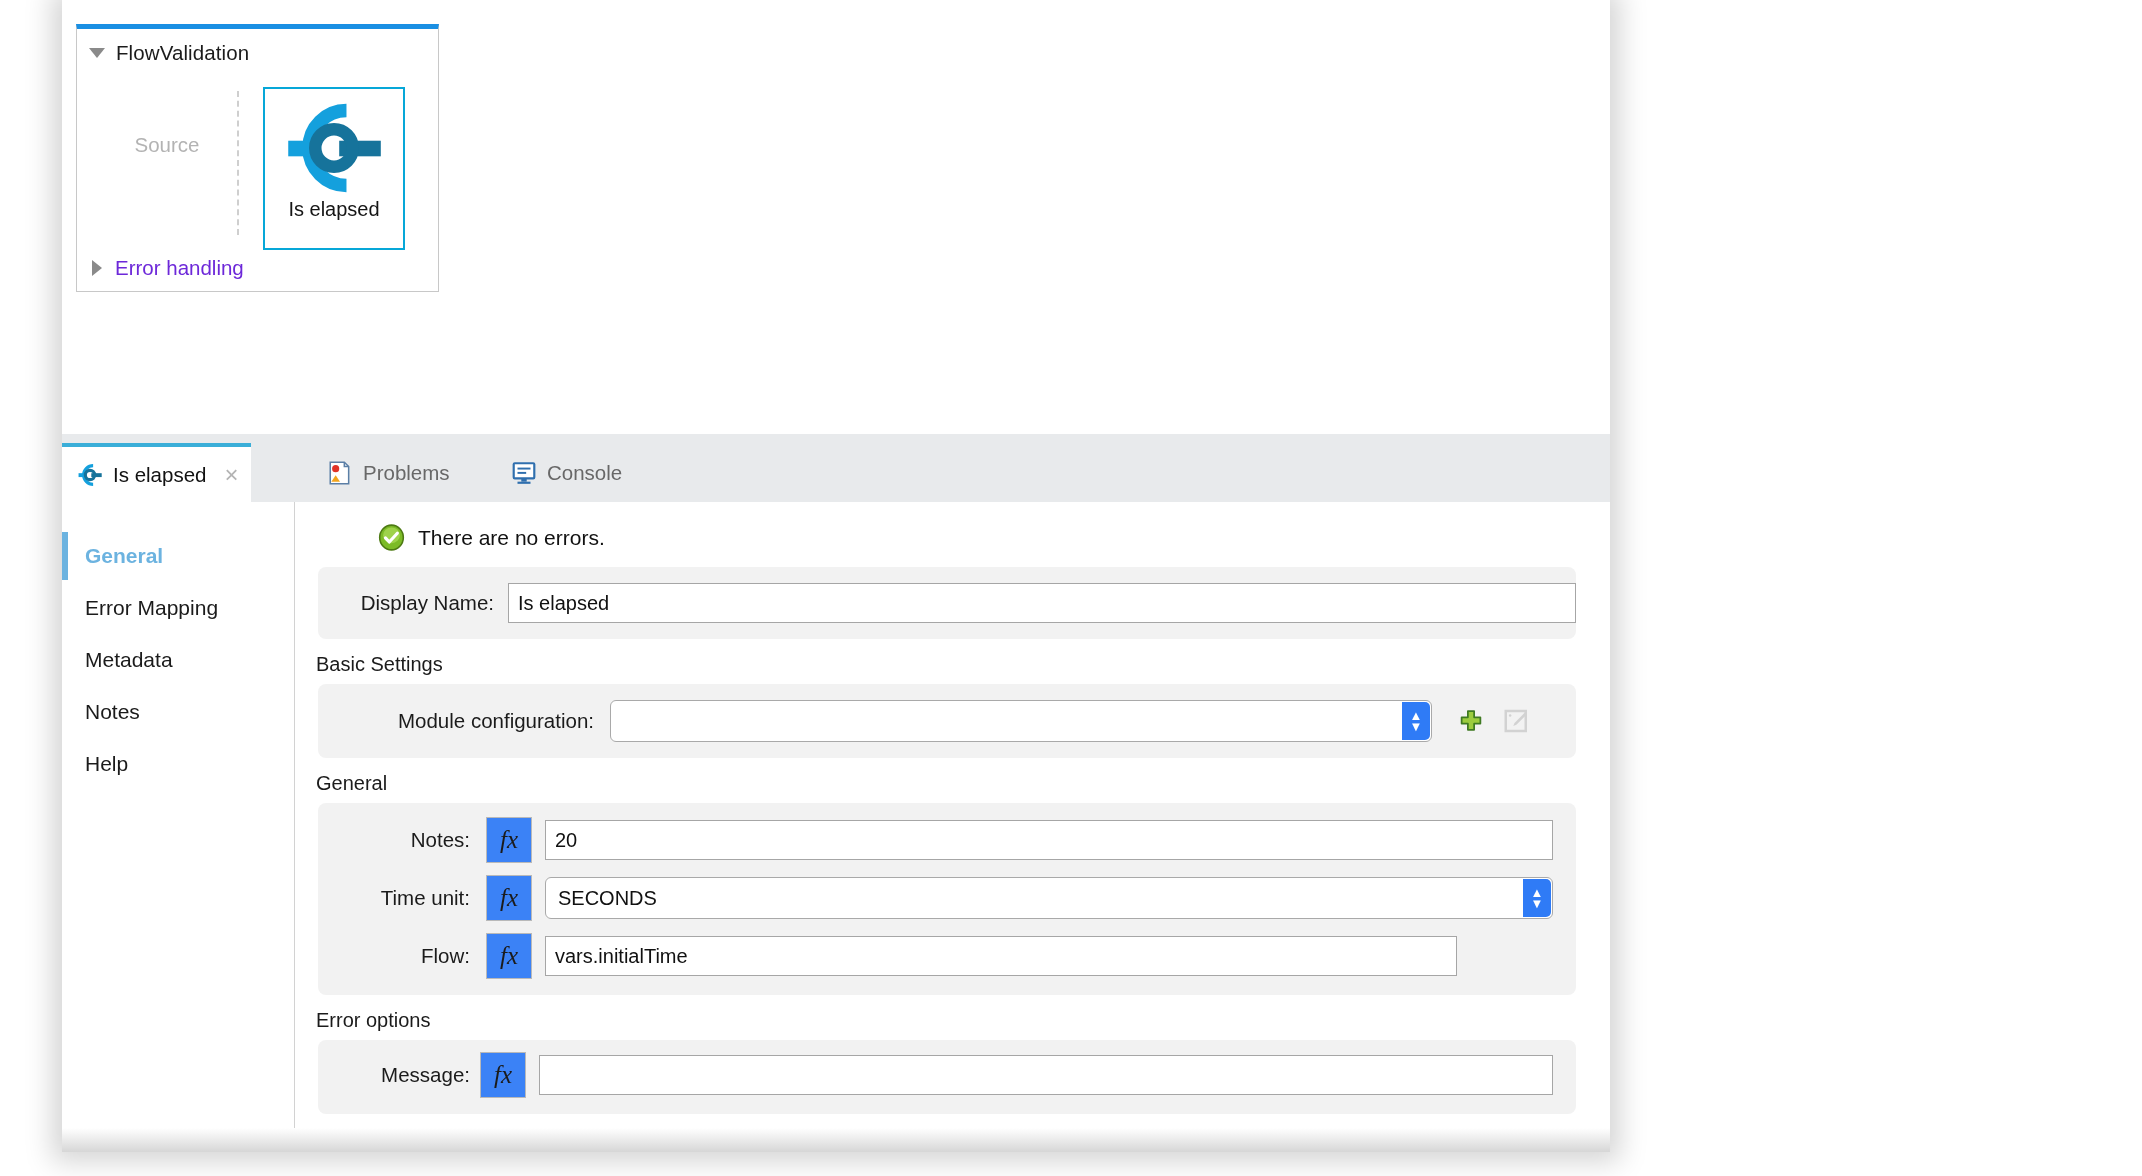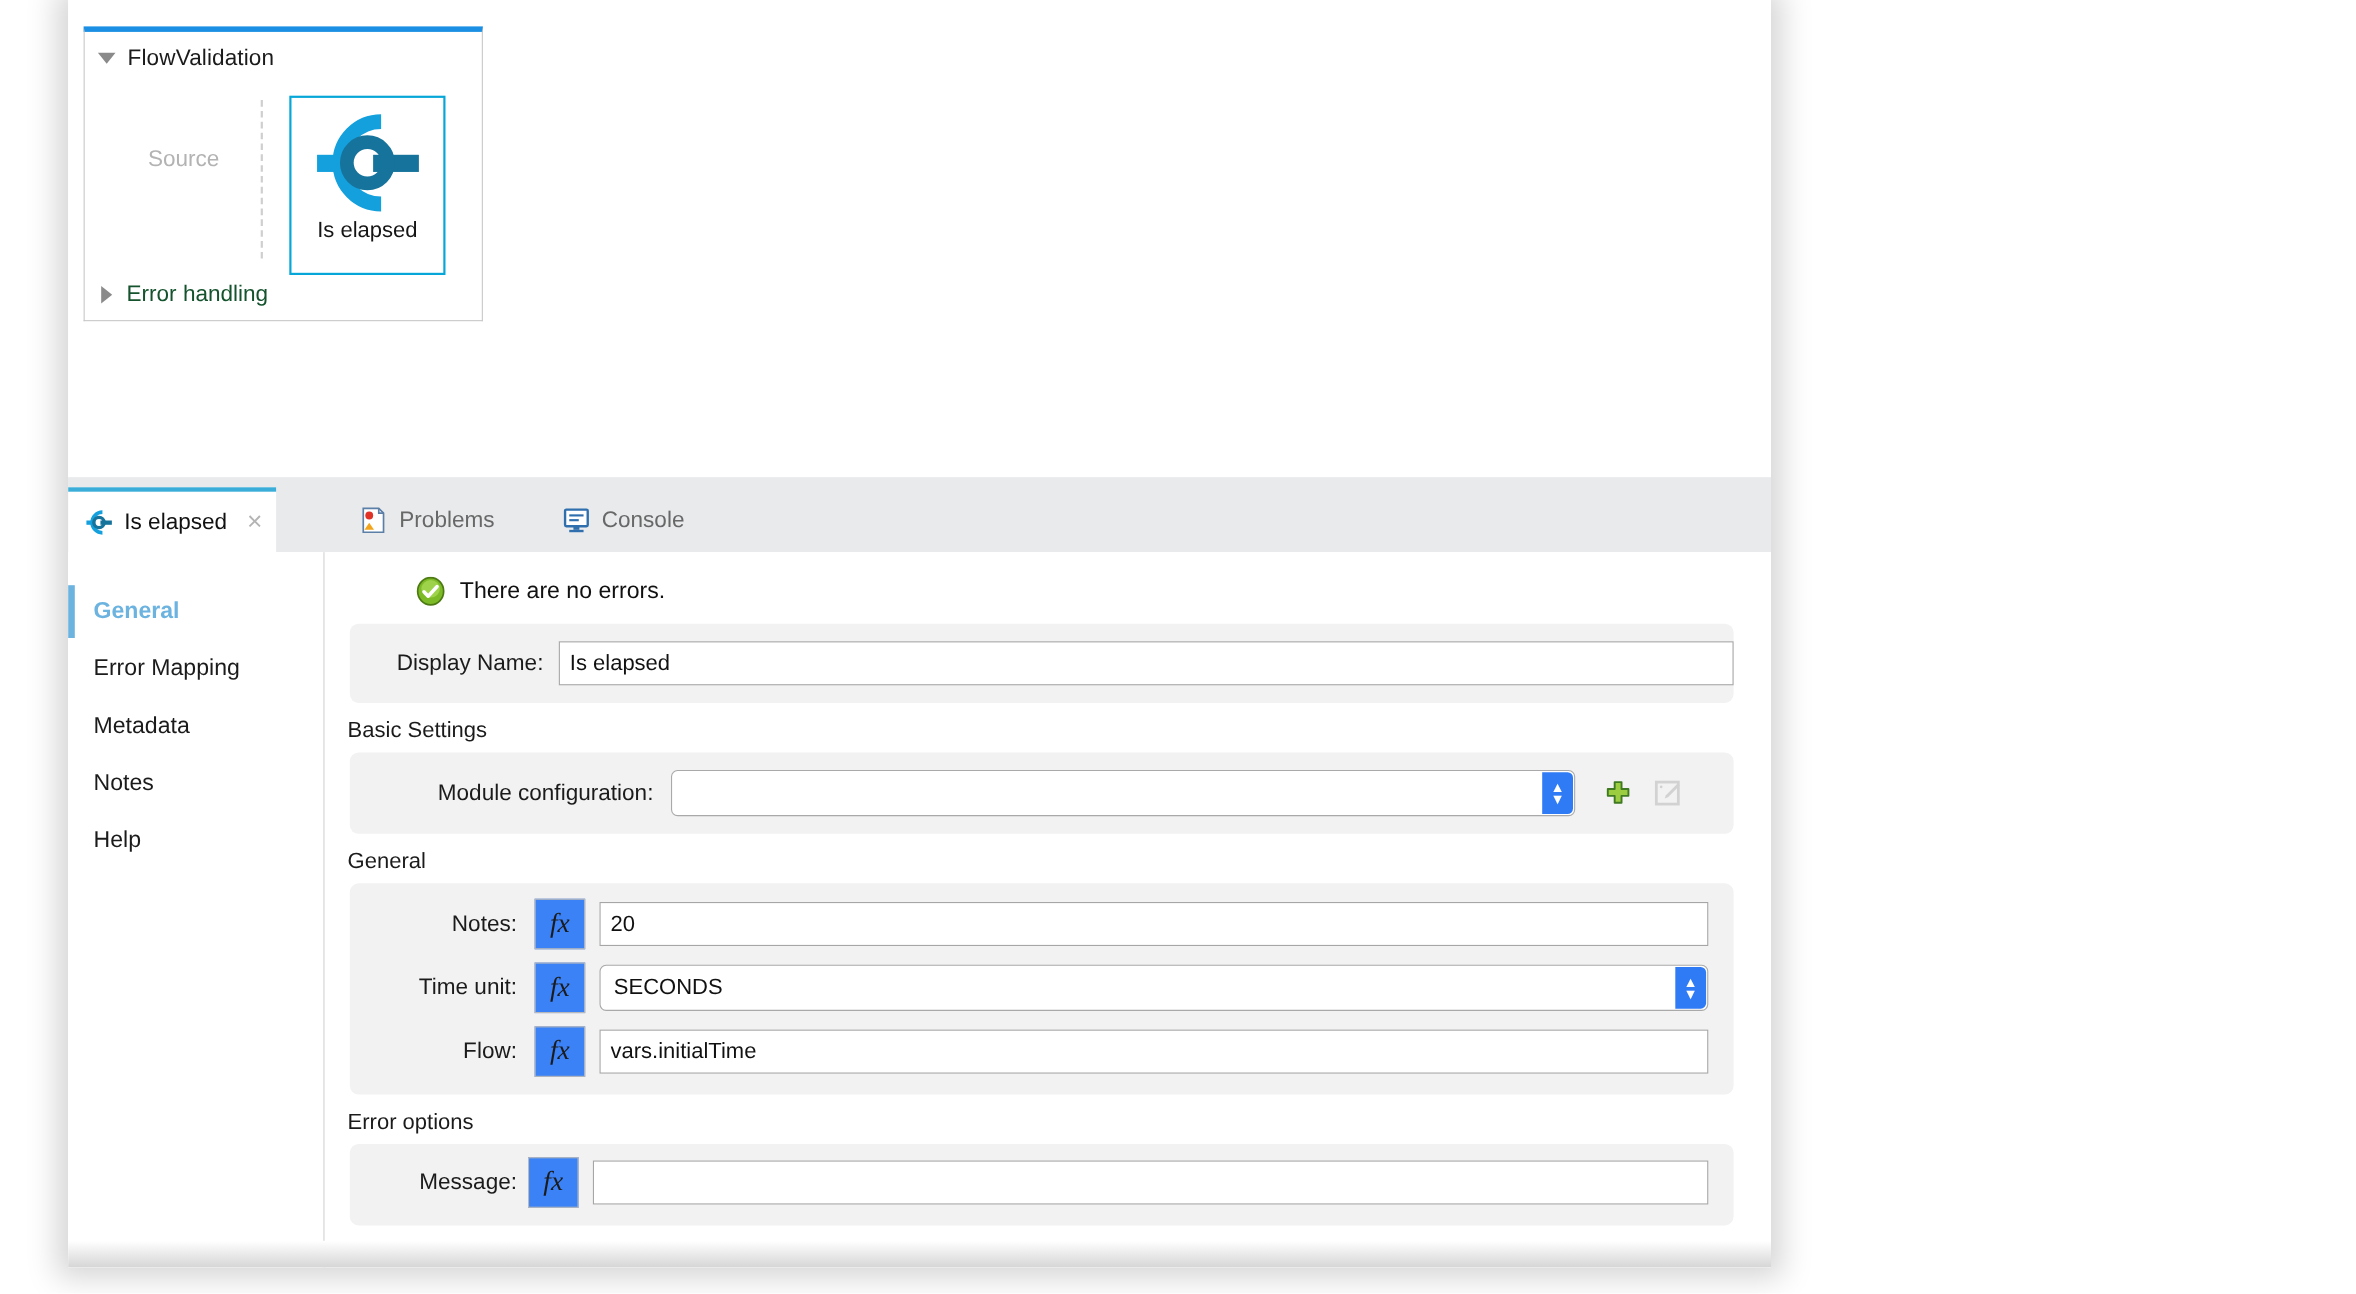--- a/index.html
+++ b/index.html
@@ -142,21 +142,21 @@
     bottom: 0;
     width: 100%;
     height: 46px;
     display: flex;
     align-items: center;
     padding-left: 12px;
     box-sizing: border-box;
   }
   .flow-footer-title {
     font-size: 20.5px;
-    color: #14532d;
+    color: #6d28d9;
   }
 
   
   .mode-tabs {
     position: absolute;
     left: 0;
     top: 360px;
     height: 74px;
     width: 100%;
     display: flex;
@@ -539,21 +539,21 @@
                 <span class="combo-arrow">
                   <span>▲</span>
                     <span>▼</span>
                 </span>
               </div>
             </div>
 
             <div class="field-row">
               <div class="field-label" style="width:130px;">Flow:</div>
               <div class="fx-btn" style="margin-left:16px;">fx</div>
-              <input class="txt-input" style="width: 1008px; margin-left: 13px;" value="vars.initialTime">
+              <input class="txt-input" style="width: 912px; margin-left: 13px;" value="vars.initialTime">
             </div>
           </div>
 
           <div class="group-title">Error options</div>
           <div class="panel" style="height:74px;padding-top:6px;">
             <div class="field-row">
               <div class="field-label" style="width:130px;">Message:</div>
               <div class="fx-btn" style="margin-left:10px;">fx</div>
               <input class="txt-input" style="width: 1014px; margin-left: 13px;" value="">
             </div>

